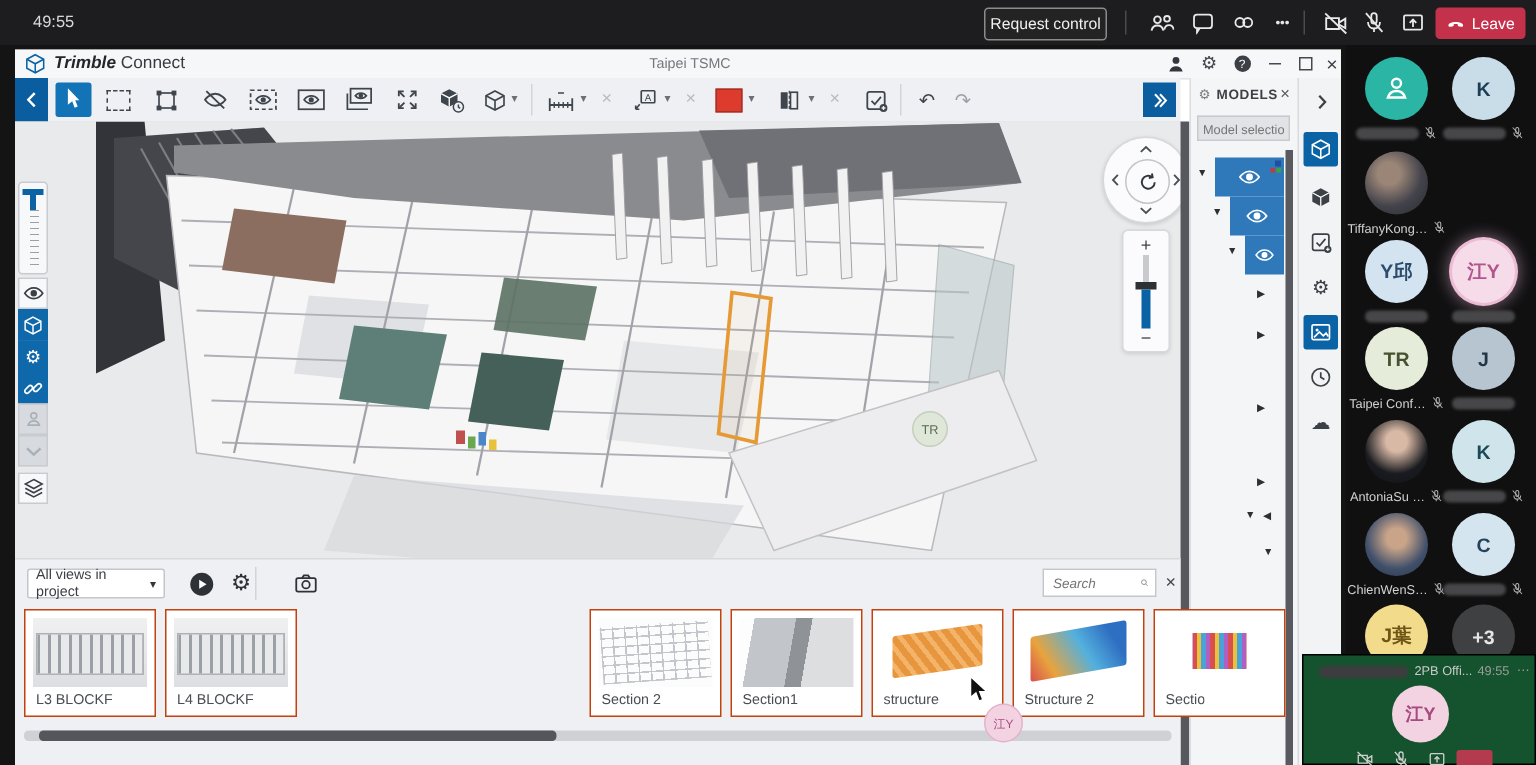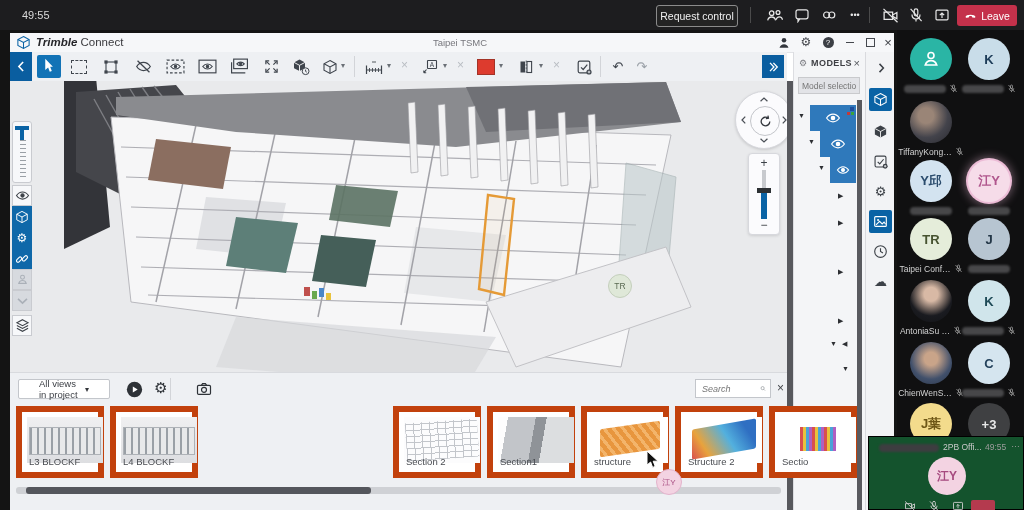--- a/index.html
+++ b/index.html
@@ -81,30 +81,30 @@
   .msq{position:absolute;width:4px;height:4px;}
   #tree-scroll{position:absolute;left:63px;top:48px;width:5px;height:410px;background:#595a5f;}
   
   #strip{left:855px;top:19px;width:29px;height:458px;background:#f2f3f5;border-left:1px solid #d9dade;box-sizing:border-box;}
   .sbtn{position:absolute;left:3px;width:23px;height:23px;display:flex;align-items:center;justify-content:center;
         border-radius:2px;color:#3c4147;}
   .sbtn.blue{background:#0a63a5;color:#fff;}
   
   #views{left:0;top:339px;width:777px;height:138px;background:#eef0f3;border-top:1px solid #d8dade;}
   #views-select{position:absolute;left:8px;top:6px;width:92px;height:20px;background:#fff;border:1px solid #c3c6cb;
-                border-radius:2px;display:flex;align-items:center;font-size:9.5px;color:#3c3f45;padding:0 20px;box-sizing:border-box;}
+                border-radius:2px;display:flex;align-items:center;font-size:9.5px;color:#3c3f45;padding:0 5px;box-sizing:border-box;}
   #views-select .vs-caret{margin-left:auto;font-size:8px;color:#33363b;}
   .v-ic{position:absolute;top:8px;color:#2e3237;}
   #views-sep{position:absolute;left:160px;top:5px;width:1px;height:22px;background:#d2d4d8;}
   #views-search{position:absolute;left:685px;top:6px;width:76px;height:19px;background:#fff;border:1px solid #c3c6cb;
                 display:flex;align-items:center;padding:0 4px;box-sizing:border-box;}
   #views-search input{border:none;outline:none;width:56px;font-size:9px;font-style:italic;color:#555;
                       font-family:"Liberation Sans",sans-serif;background:transparent;}
   #search-close{position:absolute;left:767px;top:8px;font-size:12px;color:#44474c;}
-  .card{position:absolute;top:33px;width:88px;height:72px;background:#fff;border:6px solid #c2410c;box-sizing:border-box;}
+  .card{position:absolute;top:33px;width:88px;height:72px;background:#fff;border:1px solid #c2410c;box-sizing:border-box;}
   .card.selected{border:2px solid #1a6aa3;}
   .card .art{position:absolute;left:5px;top:5px;width:76px;height:46px;overflow:hidden;}
   .card .lbl{position:absolute;left:7px;bottom:5px;font-size:9.5px;color:#4a4d52;white-space:nowrap;overflow:hidden;max-width:76px;}
   .art-elev{background:linear-gradient(#f0f0f1,#dddee1);}
   .art-elev i{display:block;margin:10px 2px;height:26px;
       background:repeating-linear-gradient(90deg,#9aa0a6 0 2px,#e8e9ea 2px 7px);border:1px solid #aeb2b7;}
   .art-arch{background:linear-gradient(105deg,#f6f6f7 38%,#d6d7da 38% 60%,#ebecee 60%);}
   .art-arch i{display:block;margin:18px 8px;height:10px;background:#e9eef0;border:1px solid #b9bec2;transform:skewX(-35deg);}
   .art-arch em{position:absolute;left:30px;top:26px;width:14px;height:6px;background:#5d8a5f;transform:skewX(-35deg);}
   .art-wire{background:#fcfcfd;}

